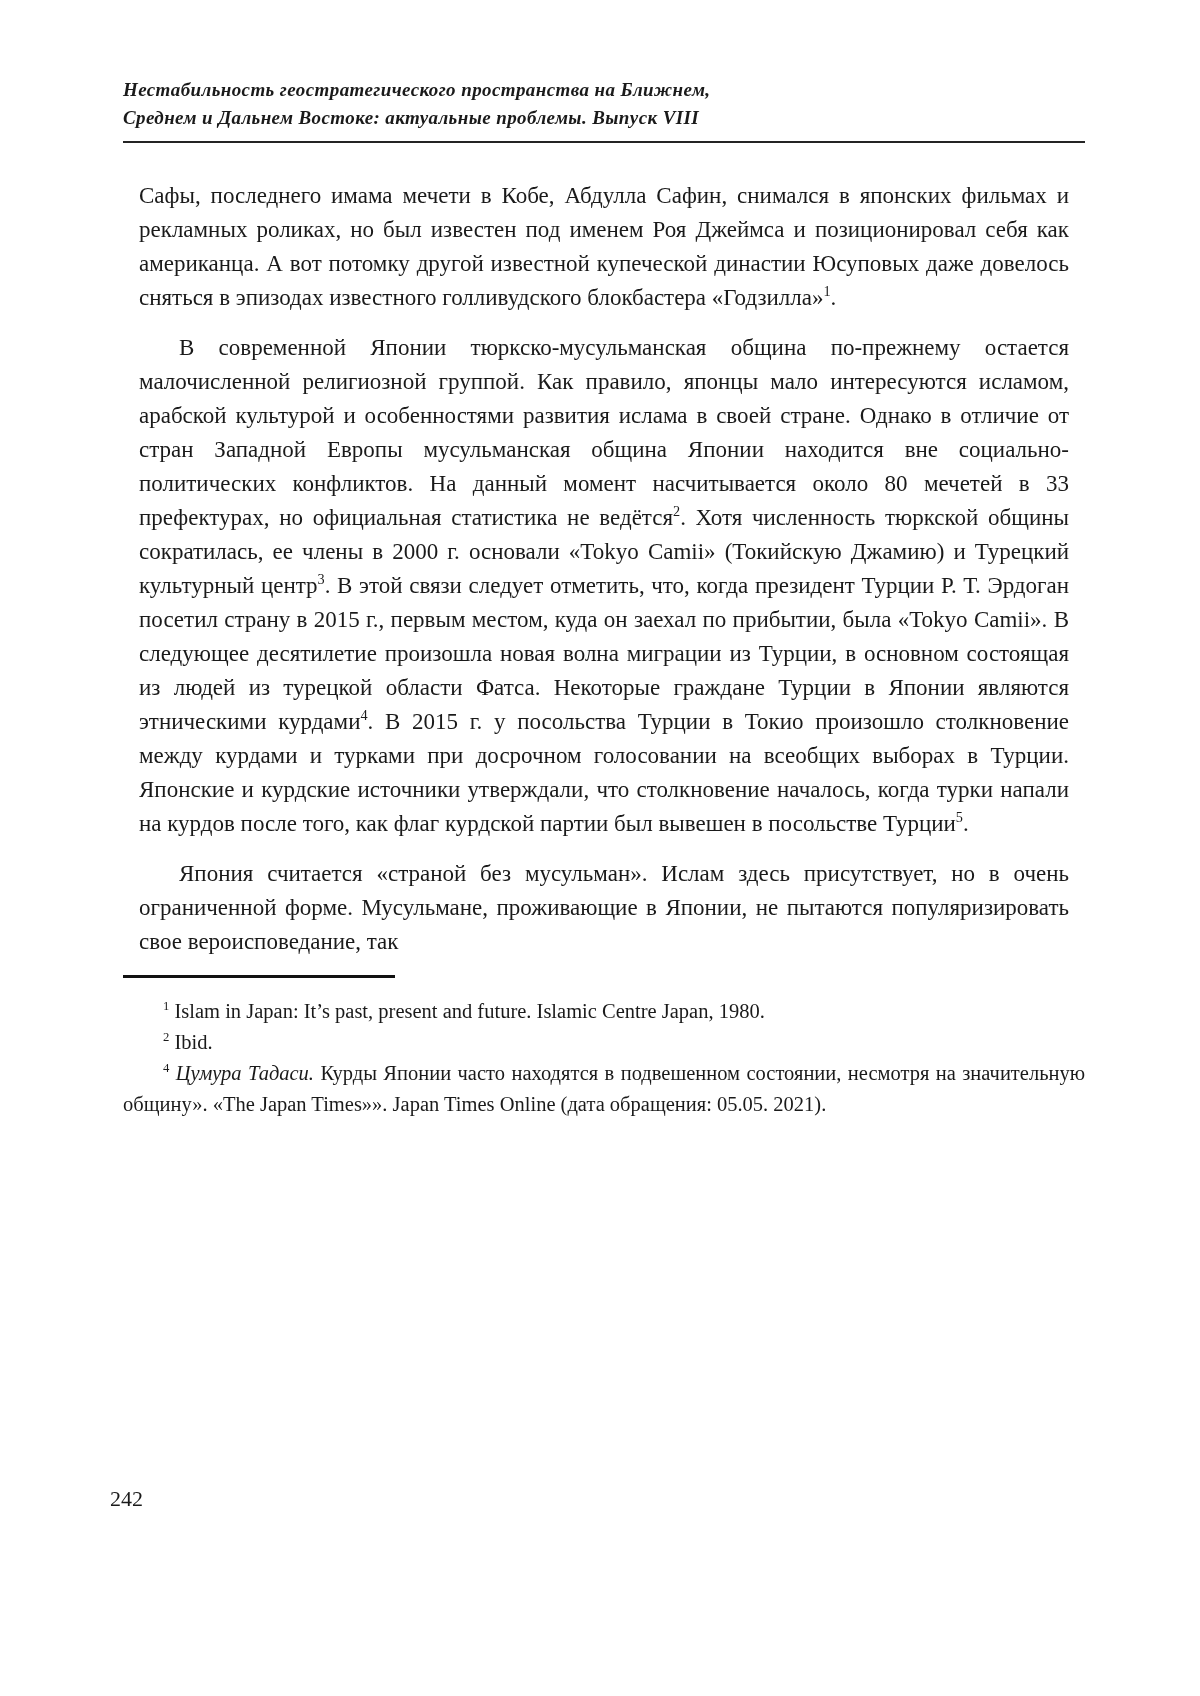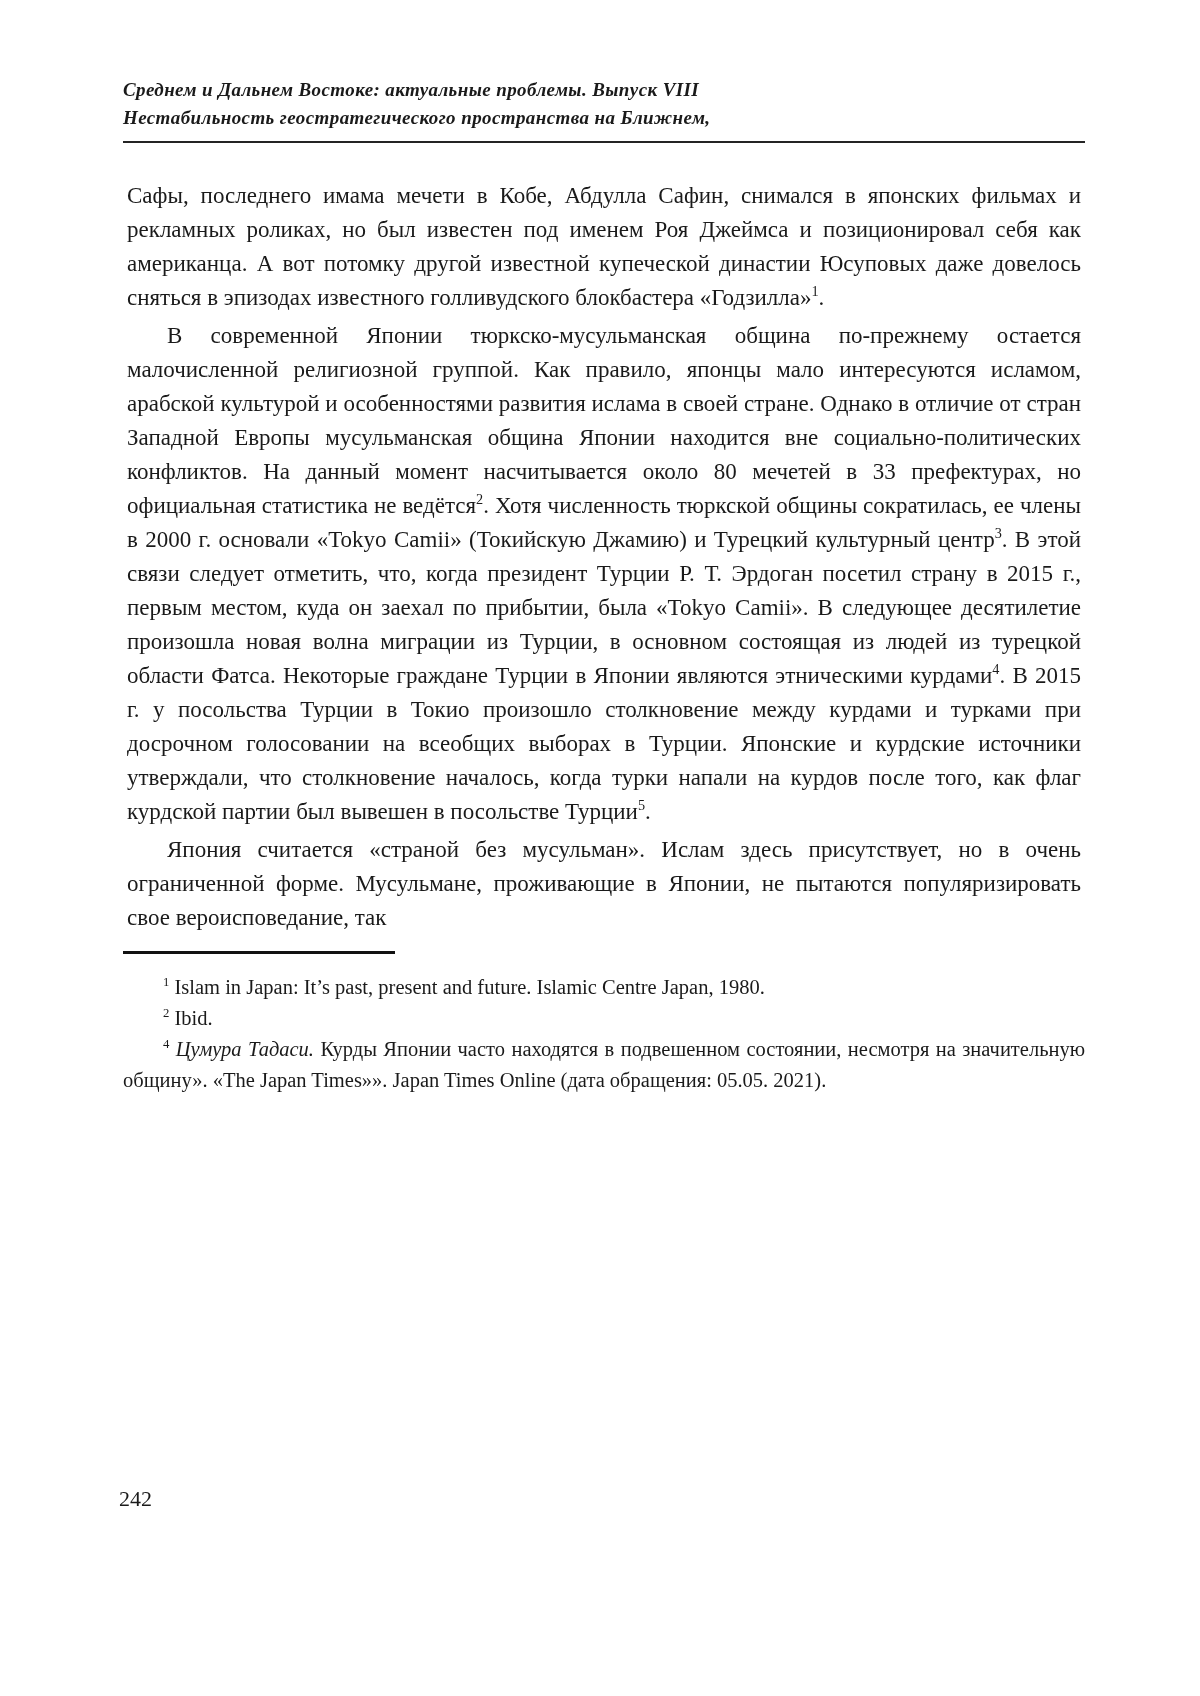--- a/index.html
+++ b/index.html
@@ -27,21 +27,21 @@
     letter-spacing: 0.4px;
     padding-bottom: 9px;
     border-bottom: 2px solid #242424;
   }
   .body-text {
     margin-top: 36px;
     font-size: 23px;
     line-height: 34px;
     text-align: justify;
   }
-  .body-text p { margin: 4px; }
+  .body-text p { margin: 16px; }
   .body-text p.indent { text-indent: 40px; }
   sup.fn-ref, .fn-num {
     font-size: 62%;
     line-height: 0;
     vertical-align: super;
   }
   .footnote-rule {
     margin-top: 16px;
     width: 272px;
     height: 0;
@@ -51,34 +51,34 @@
     margin-top: 18px;
     font-size: 20.5px;
     line-height: 31px;
     text-align: justify;
     overflow-wrap: break-word;
   }
   .footnotes p { margin: 0; text-indent: 40px; }
   .footnotes .italic { font-style: italic; }
   .page-number {
     position: absolute;
-    left: 119px;
+    left: 110px;
     top: 1486px;
     font-size: 22px;
     color: #1a1a1a;
   }
 </style>
 </head>
 <body>
 
 <div class="page">
 
   <header class="running-header">
+    <div>Нестабильность геостратегического пространства на Ближнем,</div>
     <div>Среднем и Дальнем Востоке: актуальные проблемы. Выпуск VIII</div>
-    <div>Нестабильность геостратегического пространства на Ближнем,</div>
   </header>
 
   <main class="body-text">
 
     <p><span>Сафы, последнего имама мечети в Кобе, Абдулла Сафин, снимался в японских фильмах и рекламных роликах, но был известен под именем Роя Джеймса и позиционировал себя как американца. А вот потомку другой известной купеческой династии Юсуповых даже довелось сняться в эпизодах известного голливудского блокбастера «Годзилла»</span><sup class="fn-ref">1</sup><span>.</span></p>
 
     <p class="indent"><span>В современной Японии тюркско-мусульманская община по-прежнему остается малочисленной религиозной группой. Как правило, японцы мало интересуются исламом, арабской культурой и особенностями развития ислама в своей стране. Однако в отличие от стран Западной Европы мусульманская община Японии находится вне социально-политических конфликтов. На данный момент насчитывается около 80 мечетей в 33 префектурах, но официальная статистика не ведётся</span><sup class="fn-ref">2</sup><span>. Хотя численность тюркской общины сократилась, ее члены в 2000 г. основали «Tokyo Camii» (Токийскую Джамию) и Турецкий культурный центр</span><sup class="fn-ref">3</sup><span>. В этой связи следует отметить, что, когда президент Турции Р. Т. Эрдоган посетил страну в 2015 г., первым местом, куда он заехал по прибытии, была «Tokyo Camii». В следующее десятилетие произошла новая волна миграции из Турции, в основном состоящая из людей из турецкой области Фатса. Некоторые граждане Турции в Японии являются этническими курдами</span><sup class="fn-ref">4</sup><span>. В 2015 г. у посольства Турции в Токио произошло столкновение между курдами и турками при досрочном голосовании на всеобщих выборах в Турции. Японские и курдские источники утверждали, что столкновение началось, когда турки напали на курдов после того, как флаг курдской партии был вывешен в посольстве Турции</span><sup class="fn-ref">5</sup><span>.</span></p>
 
     <p class="indent"><span>Япония считается «страной без мусульман». Ислам здесь присутствует, но в очень ограниченной форме. Мусульмане, проживающие в Японии, не пытаются популяризировать свое вероисповедание, так</span></p>
 

